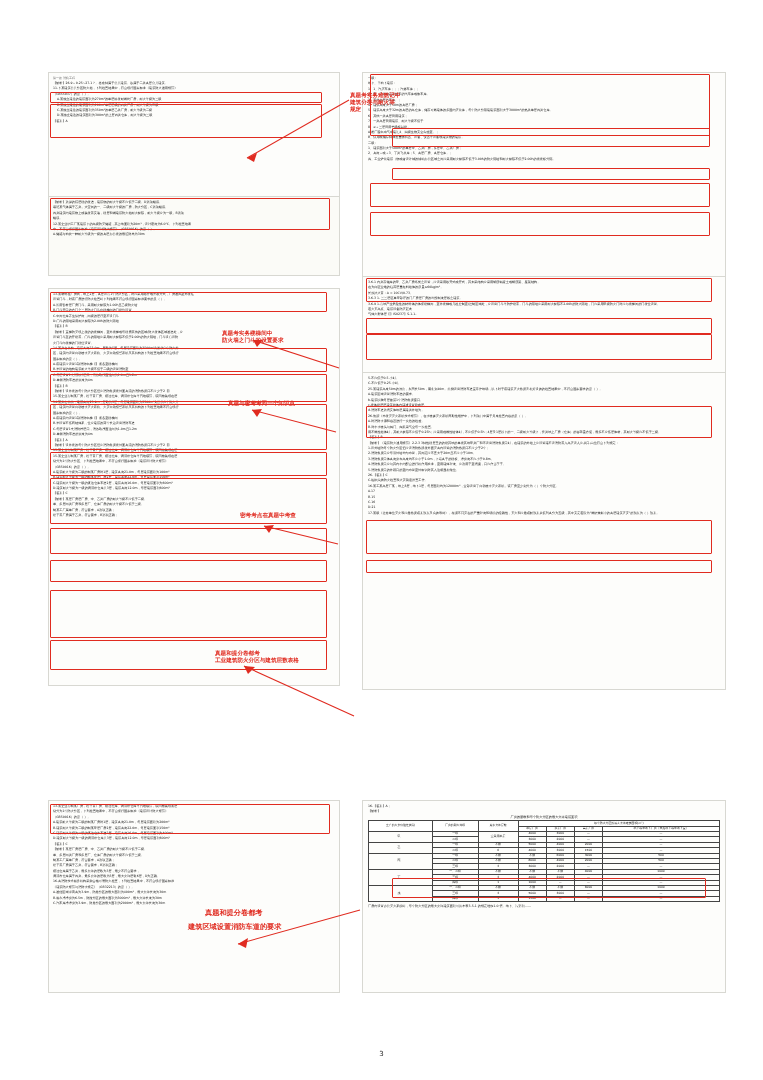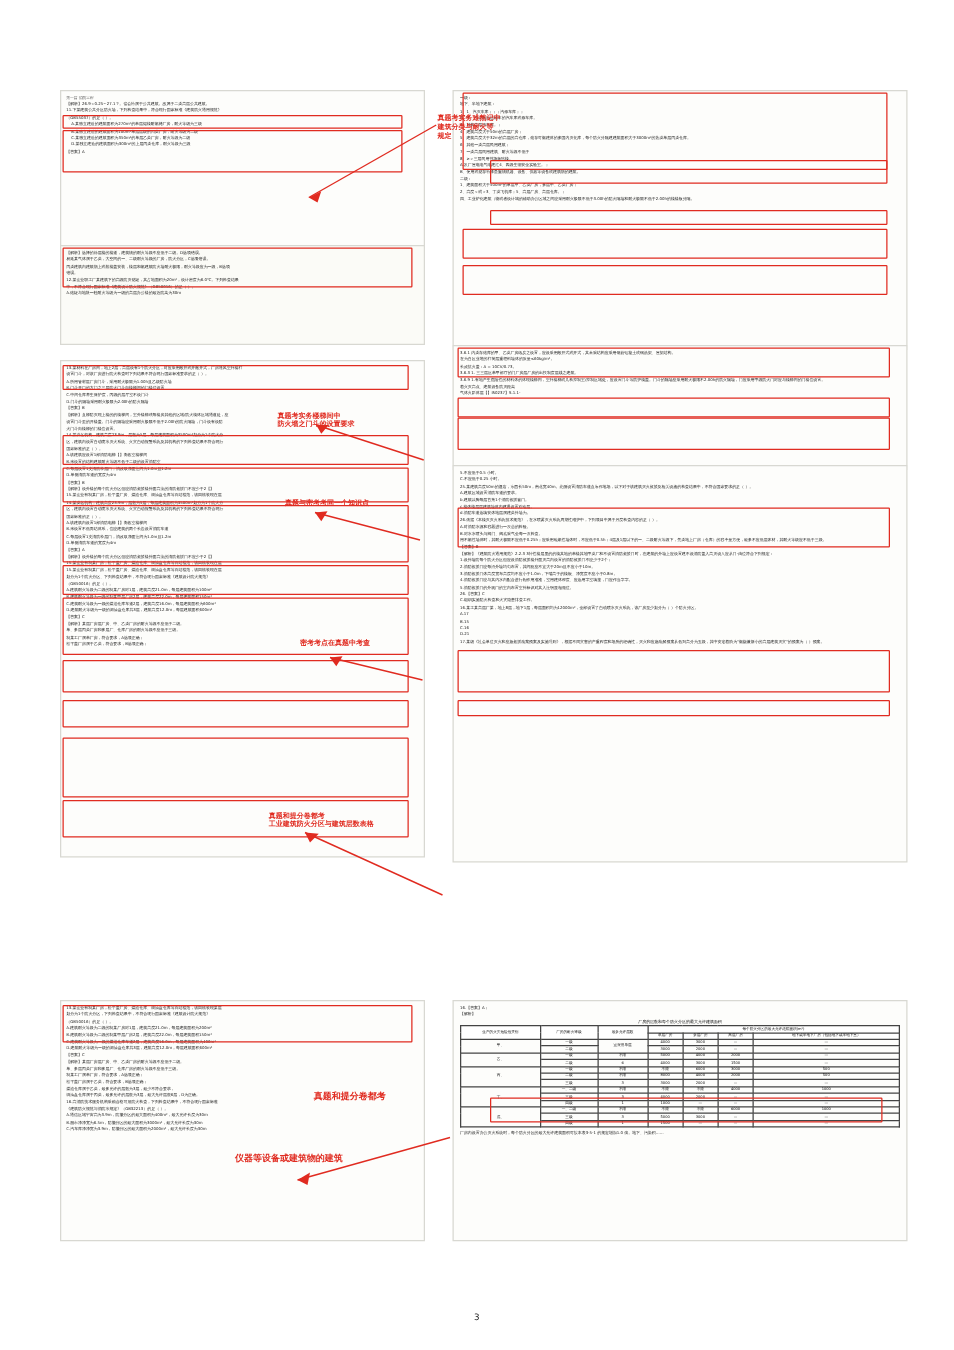--- a/index.html
+++ b/index.html
@@ -414,17 +414,17 @@
   <div class="redtext" style="left:222px;top:330px;width:120px;">真题考实务楼梯间中
 防火墙之门斗的设置要求</div>
 
   <div class="redtext" style="left:228px;top:400px;width:125px;">真题与密考考同一个知识点</div>
 
   <div class="redtext" style="left:240px;top:512px;width:120px;">密考考点在真题中考查</div>
 
   <div class="redtext" style="left:215px;top:650px;width:150px;">真题和提分卷都考
 工业建筑防火分区与建筑层数表格</div>
 
-  <div class="redtext lg" style="left:205px;top:872px;width:155px;margin-left:46px;">真题和提分卷都考</div>
-  <div class="redtext lg" style="left:188px;top:922px;width:190px;">仪器等设备或建筑物的建筑</div>
+  <div class="redtext lg" style="left:205px;top:908px;width:155px;">真题和提分卷都考</div>
+  <div class="redtext lg" style="left:188px;top:922px;width:190px;">建筑区域设置消防车道的要求</div>
 
   <div class="pagenum">3</div>
 </div>
 
 </body></html>

